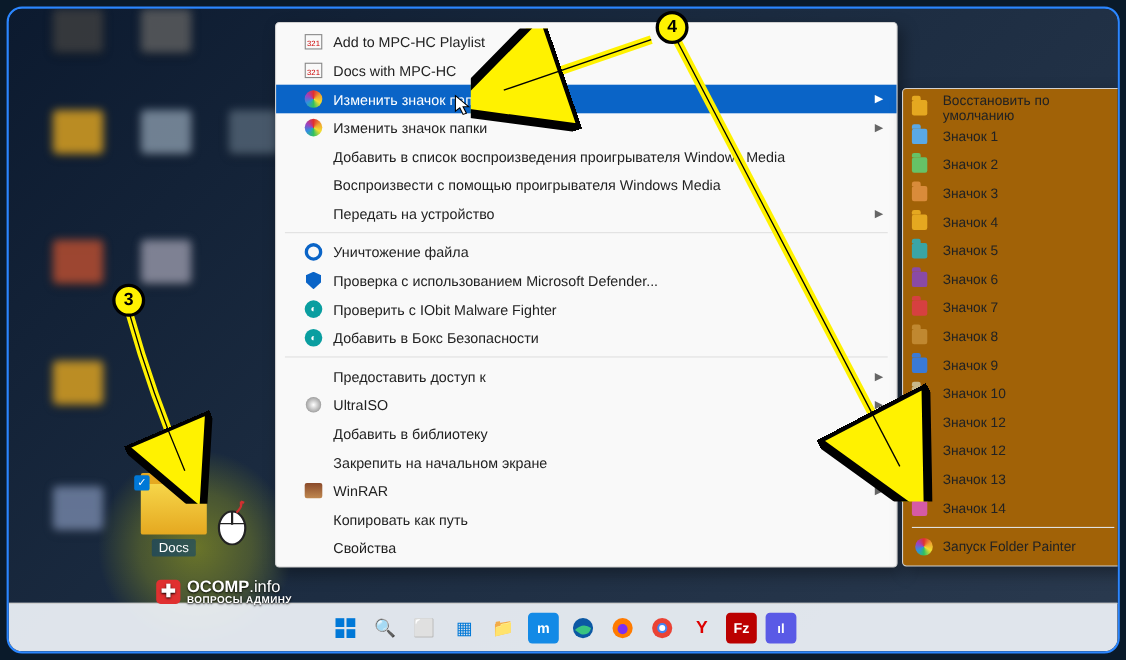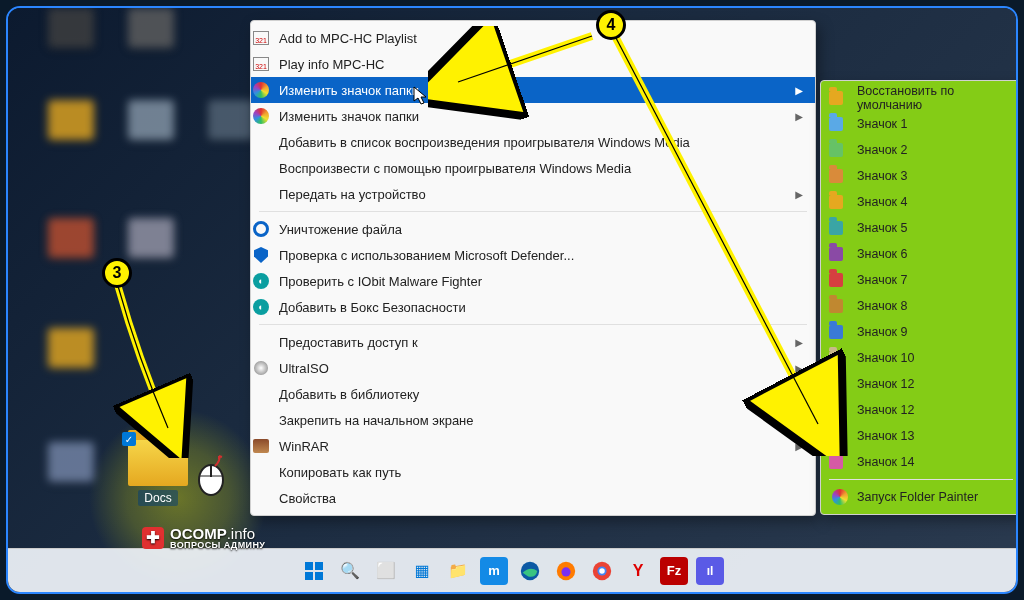--- a/index.html
+++ b/index.html
@@ -11,27 +11,27 @@
   .desk-icon .ic { width: 46px; height: 40px; background: #e0a030; border-radius: 4px; box-shadow: 0 2px 4px rgba(0,0,0,.4); }
   .selected-folder { position: absolute; left: 110px; top: 430px; width: 80px; height: 80px; display:flex; flex-direction:column; align-items:center; }
   .selected-folder .sel { width:60px; height:48px; background: linear-gradient(180deg,#f7d84b,#e5a820); border-radius:4px 4px 2px 2px; position:relative; }
   .selected-folder .sel::before { content:''; position:absolute; top:-8px; left:0; width:24px; height:10px; background:#e5a820; border-radius:2px 2px 0 0; }
   .selected-folder .chk { position:absolute; top:-6px; left:-6px; width:14px; height:14px; background:#0078d7; color:#fff; font-size:10px; display:flex; align-items:center; justify-content:center; border-radius:2px; }
   .selected-folder .cap { margin-top:4px; font-size:12px; color:#fff; background:rgba(0,60,120,.5); padding:1px 6px; border-radius:2px; }
   .halo { position:absolute; left:80px; top:400px; width:180px; height:180px; border-radius:50%; background: radial-gradient(circle,rgba(255,255,0,.35) 0%,rgba(255,255,0,.2) 40%,rgba(255,255,0,0) 70%); }
   .mouse-hint { position:absolute; left:185px; top:444px; width:36px; height:44px; }
   .mouse-hint svg { width:100%; height:100%; }
   .context-menu { position:absolute; top:12px; left:242px; width:566px; background:#f9f9f9; border:1px solid #d0d0d0; box-shadow:4px 6px 14px rgba(0,0,0,.35); font-size:13px; padding:4px 0; border-radius:4px; }
-  .mi { display:flex; align-items:center; height:26px; padding:0 12px 0 0; color:#222; white-space:nowrap; }
+  .mi { display:flex; align-items:center; height:26px; padding:0 12px 0 24px; color:#222; white-space:nowrap; }
   .mi .mic { width:20px; height:20px; margin-right:8px; display:flex; align-items:center; justify-content:center; font-size:14px; }
   .mi .arrow { margin-left:auto; color:#666; font-size:10px; }
   .mi.hl { background:#0a64c7; color:#fff; }
   .mi.hl .arrow { color:#fff; }
   .sep { height:1px; background:#e0e0e0; margin:4px 8px; }
-  .submenu { position:absolute; top:72px; left:812px; width:202px; background:#84cc16; border:1px solid #d0d0d0; box-shadow:4px 6px 14px rgba(0,0,0,.35); font-size:12.5px; padding:4px 0; border-radius:4px; }
+  .submenu { position:absolute; top:72px; left:812px; width:202px; background:#a16207; border:1px solid #d0d0d0; box-shadow:4px 6px 14px rgba(0,0,0,.35); font-size:12.5px; padding:4px 0; border-radius:4px; }
   .si { display:flex; align-items:center; height:26px; padding:0 12px 0 8px; color:#222; }
   .si .fic { width:18px; height:14px; margin-right:8px; border-radius:2px; position:relative; }
   .si .fic::before { content:''; position:absolute; top:-4px; left:0; width:8px; height:4px; border-radius:2px 2px 0 0; background:inherit; }
   .taskbar { position:absolute; left:0; right:0; bottom:0; height:44px; background:rgba(240,244,250,.92); display:flex; align-items:center; justify-content:center; gap:8px; border-top:1px solid #ccc; }
   .tb { width:28px; height:28px; border-radius:4px; display:flex; align-items:center; justify-content:center; font-size:16px; }
   .badge { position:absolute; width:30px; height:30px; border-radius:50%; background:#fff200; border:3px solid #000; display:flex; align-items:center; justify-content:center; font-weight:900; font-size:16px; color:#000; z-index:20; }
   .watermark { position:absolute; left:134px; bottom:42px; display:flex; align-items:center; gap:6px; color:#fff; font-weight:700; font-size:15px; text-shadow:0 1px 2px #000; z-index:15; }
   .watermark .cross { width:22px;height:22px;background:#e03030;border-radius:4px;display:flex;align-items:center;justify-content:center;color:#fff;font-size:16px;font-weight:900; }
   .watermark .sub { font-size:9px; font-weight:600; letter-spacing:.4px; margin-top:-2px; }
   .arrow-svg { position:absolute; z-index:18; pointer-events:none; }
@@ -94,21 +94,21 @@
       <div class="mi">
         <span class="mic">
           <div style="width:16px;height:14px;border:1px solid #888;font-size:7px;display:flex;align-items:flex-end;justify-content:center;color:#c00">321</div>
         </span>
         <span>Add to MPC-HC Playlist</span>
       </div>
       <div class="mi">
         <span class="mic">
           <div style="width:16px;height:14px;border:1px solid #888;font-size:7px;display:flex;align-items:flex-end;justify-content:center;color:#c00">321</div>
         </span>
-        <span>Play info MPC-HC</span>
+        <span>Docs with MPC-HC</span>
       </div>
       <div class="mi hl">
         <span class="mic">
           <div style="width:16px;height:16px;border-radius:50%;background:conic-gradient(#e03030,#f0a030,#f0e030,#30c060,#3090e0,#a040c0,#e03030)"></div>
         </span>
         <span>Изменить значок папки</span>
         <span class="arrow">▶</span>
       </div>
       <div class="mi">
         <span class="mic">

